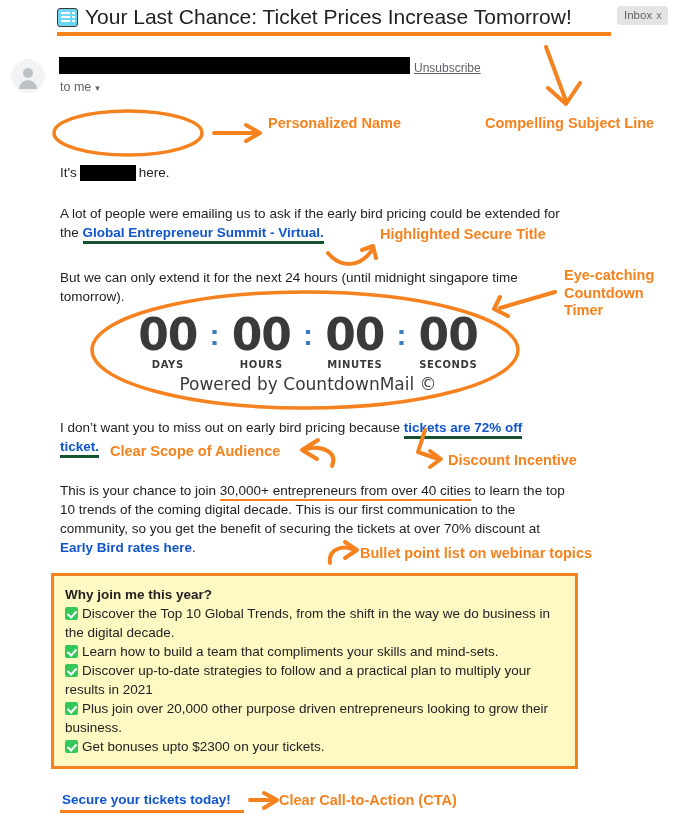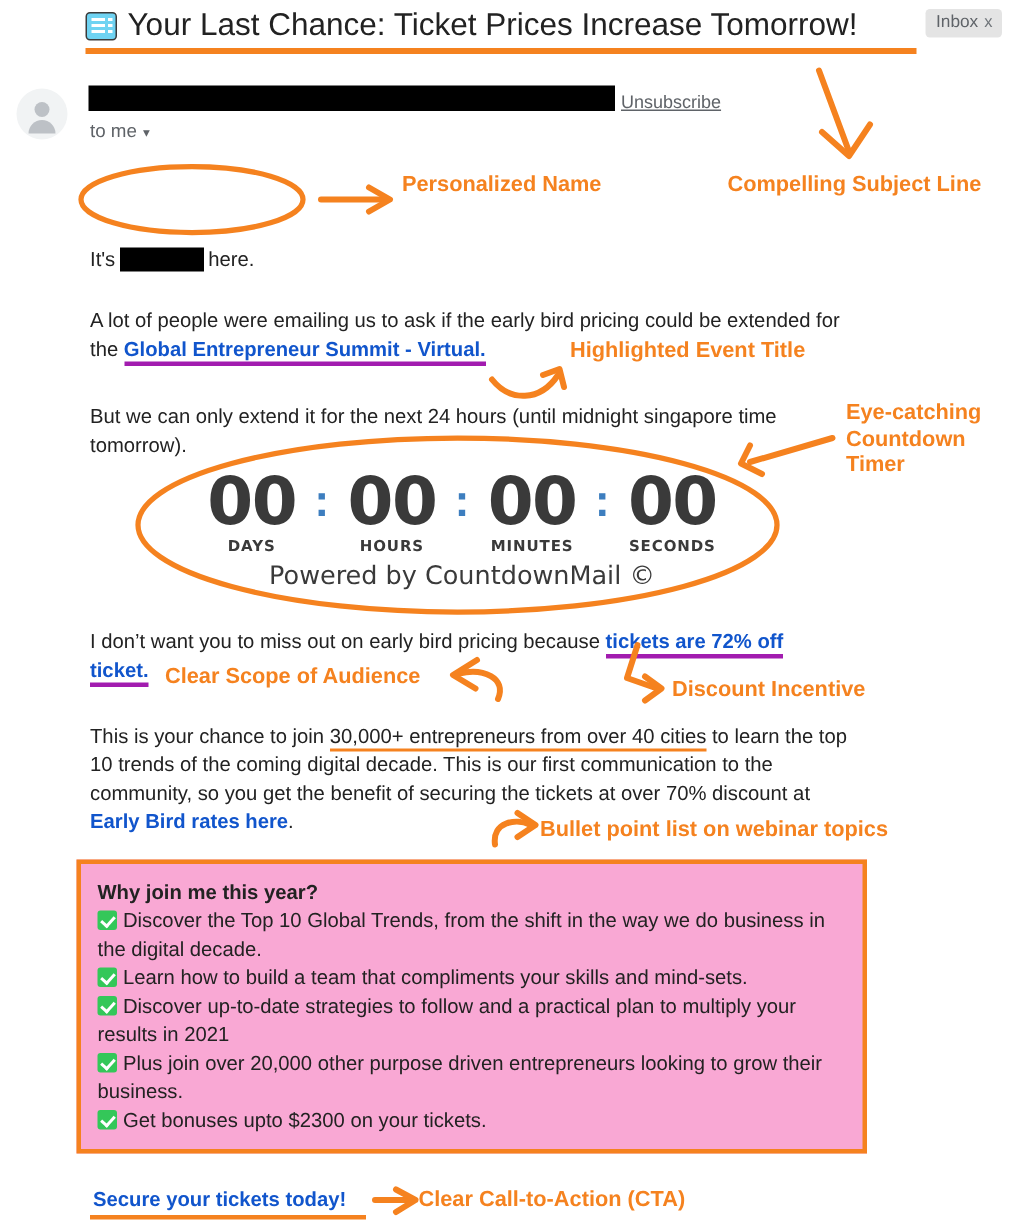--- a/index.html
+++ b/index.html
@@ -80,21 +80,21 @@
   .greet { position:absolute; left:60px; top:124px; }
   .greet .redact{ width:110px; height:16px; margin-left:3px; }
   .its { position:absolute; left:60px; top:163px; }
   .its .redact{ width:56px; height:16px; margin:0 3px; }
 
   .para1 { position:absolute; left:60px; top:204px; width:520px; }
   .para2 { position:absolute; left:60px; top:268px; width:490px; }
   .para3 { position:absolute; left:60px; top:418px; width:470px; }
   .para4 { position:absolute; left:60px; top:481px; width:510px; }
 
-  .ul-blue-orange { border-bottom:3px solid #a21caf; padding-bottom:1px; }
+  .ul-blue-orange { border-bottom:3px solid #14532d; padding-bottom:1px; }
   .ul-orange-thin { border-bottom:2px solid #F5821F; padding-bottom:1px; }
 
   
   .countdown {
     position:absolute; left:128px; top:312px; width:360px; text-align:center;
   }
   .cd-row { display:flex; justify-content:space-between; align-items:flex-start; }
   .cd-unit { width:80px; }
   .cd-num {
     font-size:44px; line-height:46px; font-weight:bold; color:#3a3a3a;
@@ -109,21 +109,21 @@
     color:#3d7ebf; text-align:center;
   }
   .cd-powered {
     font-size:17px; color:#3a3a3a; margin-top:4px;
     font-family:"DejaVu Sans", sans-serif;
   }
 
   
   .benefits {
     position:absolute; left:51px; top:573px; width:527px; height:196px;
-    border:3px solid #F5821F; background:#f9a8d4;
+    border:3px solid #F5821F; background:#fef9c3;
   }
   .benefits-inner { padding:9px 12px 0 11px; }
   .benefits-title { font-size:13.5px; font-weight:bold; color:#222222; line-height:19px; }
   .benefit-item { font-size:13.5px; line-height:19px; color:#222222; }
   .chk {
     display:inline-block; width:13px; height:13px; background:#34C759;
     border-radius:2px; position:relative; vertical-align:-2px; margin-right:4px;
   }
   .chk:after{
     content:""; position:absolute; left:3.5px; top:1.5px; width:4px; height:7px;
@@ -246,21 +246,21 @@
         <span class="chk"></span><span>Get bonuses upto $2300 on your tickets.</span>
       </div>
     </div>
   </div>
 
   <div class="cta">Secure your tickets today!</div>
   <div class="cta-underline"></div>
 
   <div class="anno anno-a">Personalized Name</div>
   <div class="anno anno-b">Compelling Subject Line</div>
-  <div class="anno anno-c">Highlighted Event Title</div>
+  <div class="anno anno-c">Highlighted Secure Title</div>
   <div class="anno anno-d">Eye-catching Countdown Timer</div>
   <div class="anno anno-e">Clear Scope of Audience</div>
   <div class="anno anno-f">Discount Incentive</div>
   <div class="anno anno-g">Bullet point list on webinar topics</div>
   <div class="anno anno-h">Clear Call-to-Action (CTA)</div>
 
   <svg class="overlay" viewBox="0 0 677 819">
     <g stroke="#F5821F" fill="none" stroke-linecap="round" stroke-linejoin="round">
 
       <path d="M546 47 L566 101" stroke-width="4"></path>

